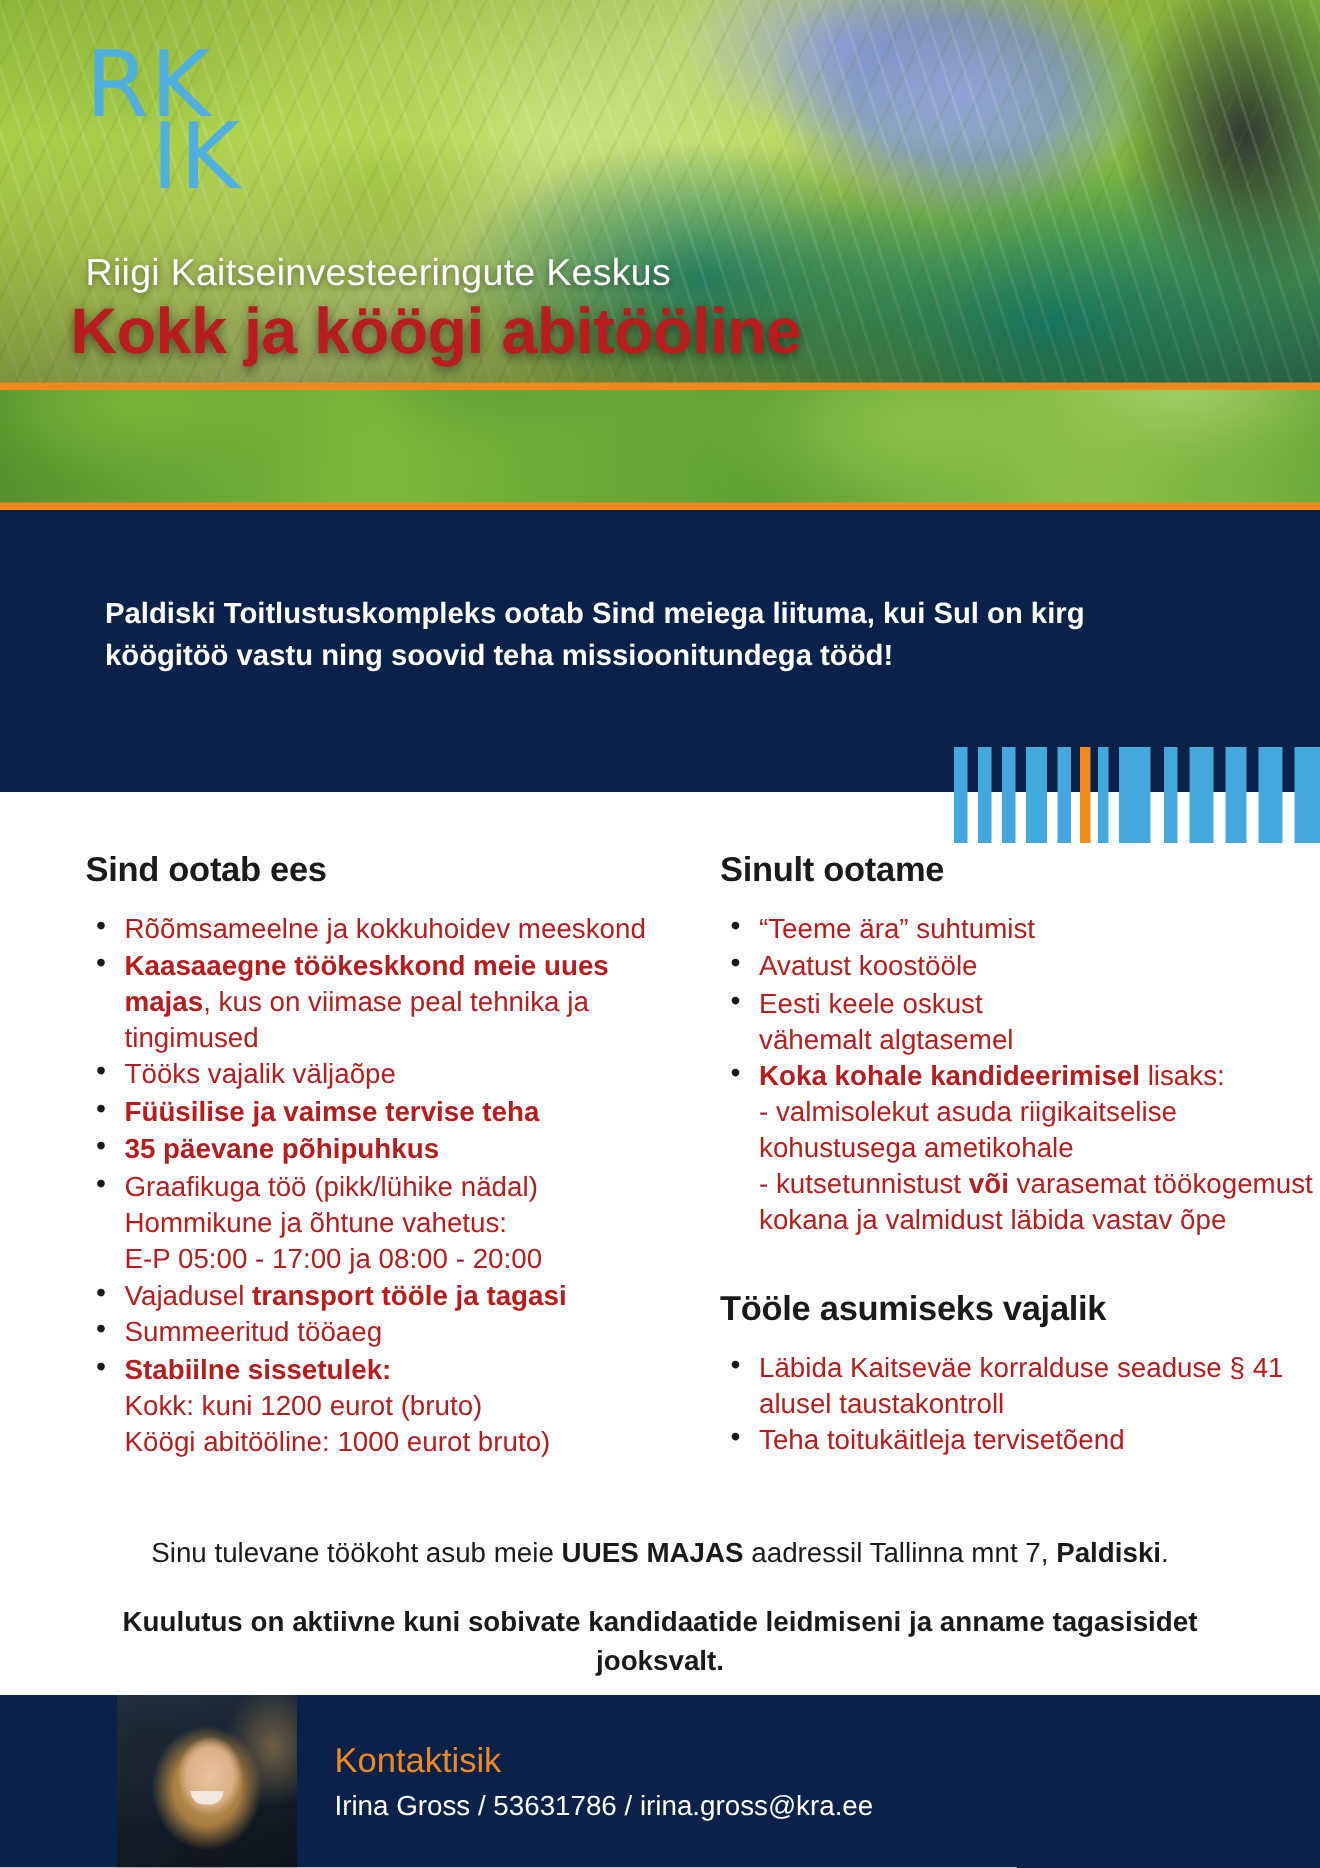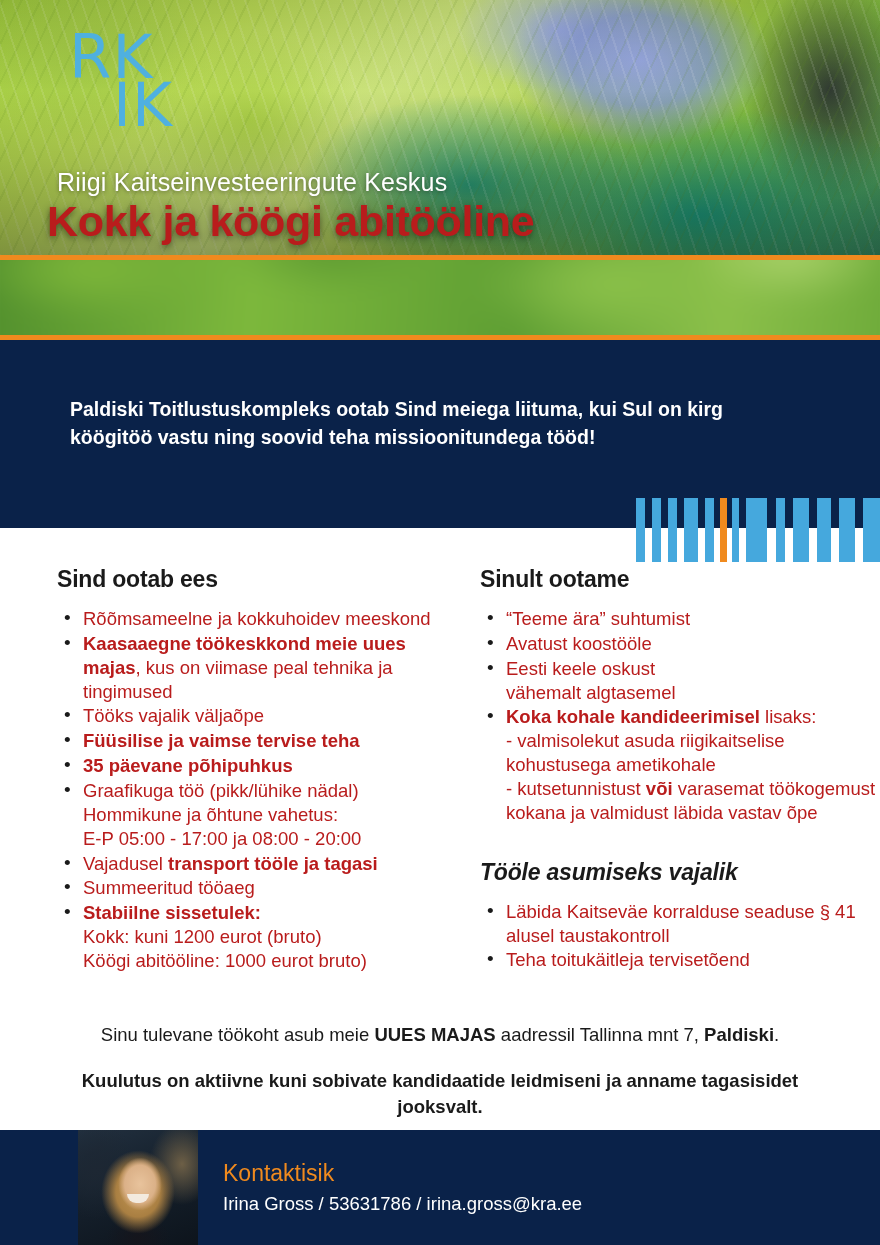--- a/index.html
+++ b/index.html
@@ -28,21 +28,21 @@
       linear-gradient(140deg,#9ec93c 0%,#b9d954 22%,#cfe680 42%,#a8cd46 60%,#7bb93f 78%,#3e8f63 100%);
   }
   .hero-blades{ position:absolute; inset:0; opacity:.5;
     background:
       repeating-linear-gradient(72deg, rgba(255,255,255,.22) 0px, rgba(255,255,255,.22) 2px, rgba(255,255,255,0) 2px, rgba(255,255,255,0) 13px),
       repeating-linear-gradient(-64deg, rgba(95,140,35,.22) 0px, rgba(95,140,35,.22) 2px, rgba(95,140,35,0) 2px, rgba(95,140,35,0) 17px);
   }
   .hero-shade{ position:absolute; inset:0;
     background:linear-gradient(180deg, rgba(0,0,0,.10) 0%, rgba(0,0,0,0) 35%, rgba(0,0,0,.12) 62%, rgba(0,0,0,.34) 100%); }
 
-  .logo { position:absolute; left:57px; top:24px; width:140px; height:140px; color:#4FB0E0;margin-left:12px; }
+  .logo { position:absolute; left:57px; top:24px; width:140px; height:140px; color:#4FB0E0; }
   .logo .rk, .logo .ik {
     position:absolute; font-size:61px; line-height:1; font-weight:400;
     letter-spacing:1px; font-family:"DejaVu Sans", sans-serif;
   }
   .logo .rk { left:0px;  top:2px; }
   .logo .ik { left:44px; top:50px; }
 
   .org-name {
     position:absolute; left:57px; top:168px; width:720px;
     font-size:25px; color:#ffffff; font-weight:400; letter-spacing:.2px;
@@ -83,21 +83,21 @@
 
   
   .content { position:absolute; left:0; top:566px; width:880px; }
   .col { position:absolute; top:0; }
   .col-left  { left:57px;  width:385px; }
   .col-right { left:480px; width:400px; }
 
   h2.sec {
     font-size:23px; font-weight:bold; color:#1a1a1a; margin:0 0 14px 0; letter-spacing:-.2px;
   }
-  h2.sec.second { margin-top:34px;font-style:italic; }
+  h2.sec.second { margin-top:34px; }
 
   ul.bul { list-style:none; margin:0; padding:0; }
   ul.bul > li {
     position:relative; padding-left:26px; margin-bottom:1px;
     font-size:18.5px; line-height:1.29; color:#b91c1c;
   }
   ul.bul > li::before {
     content:"•"; position:absolute; left:7px; top:-1px; font-size:19px; color:#1a1a1a;
   }
   b { font-weight:bold; }

